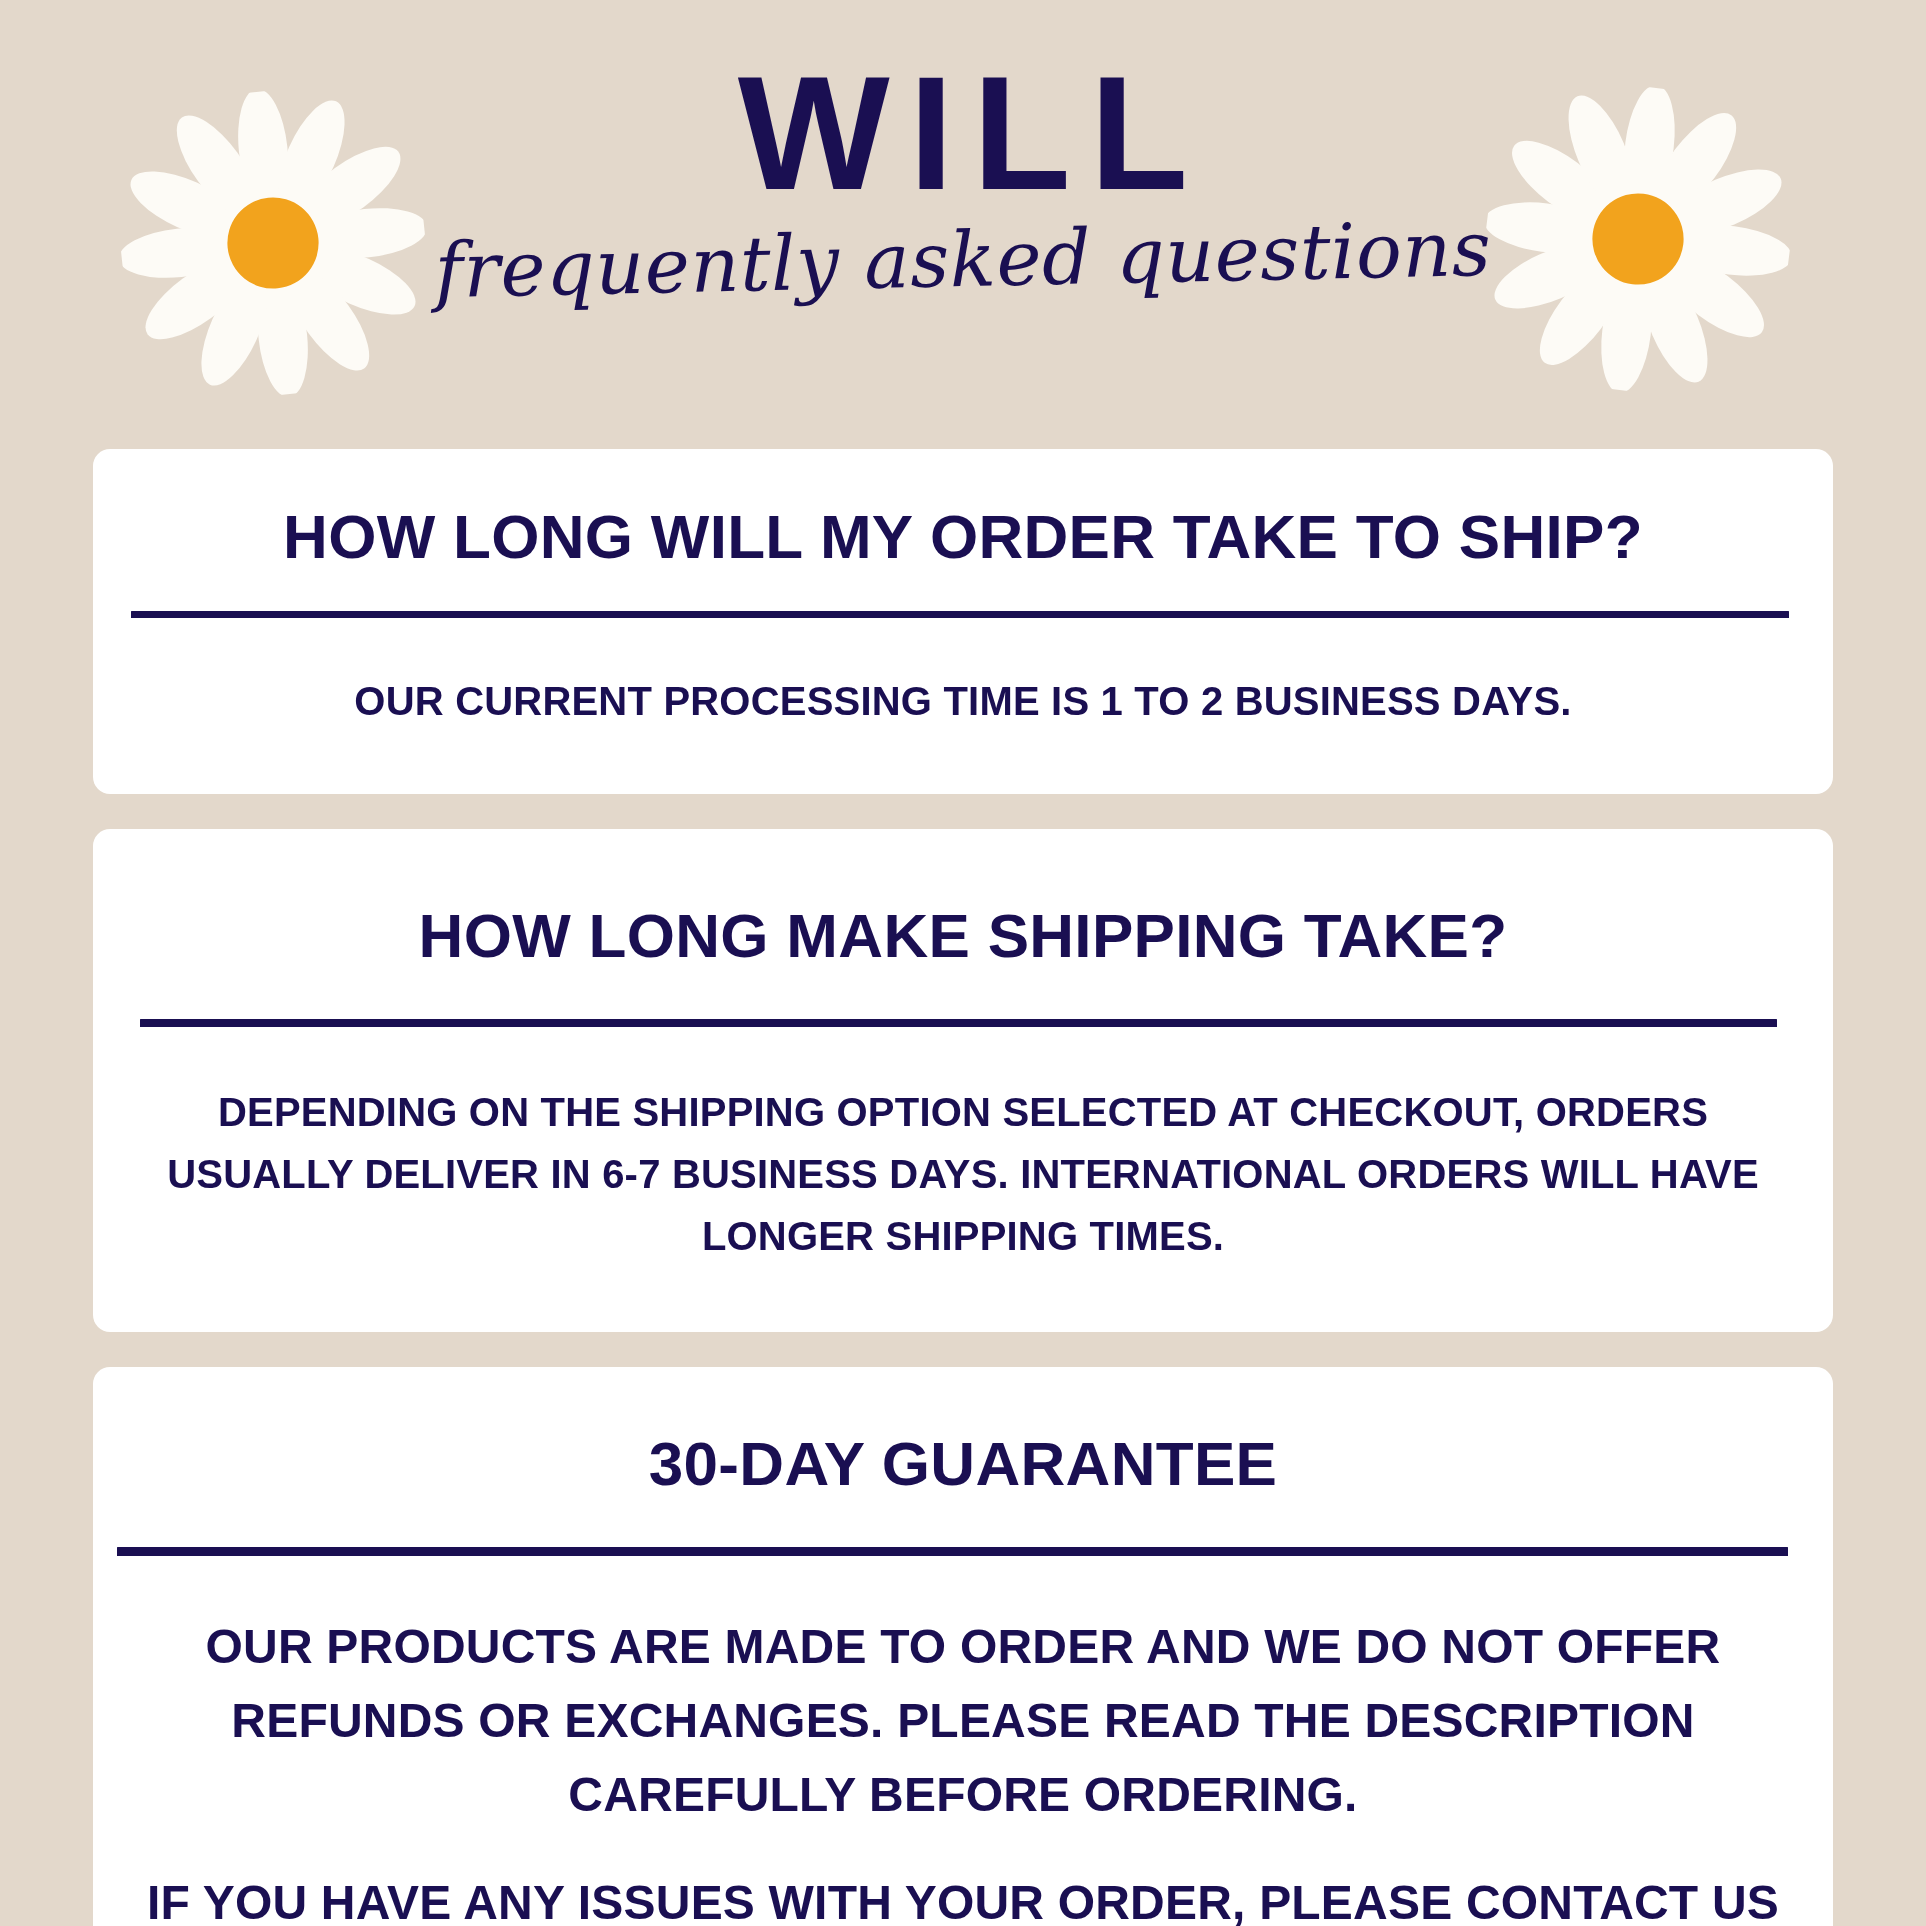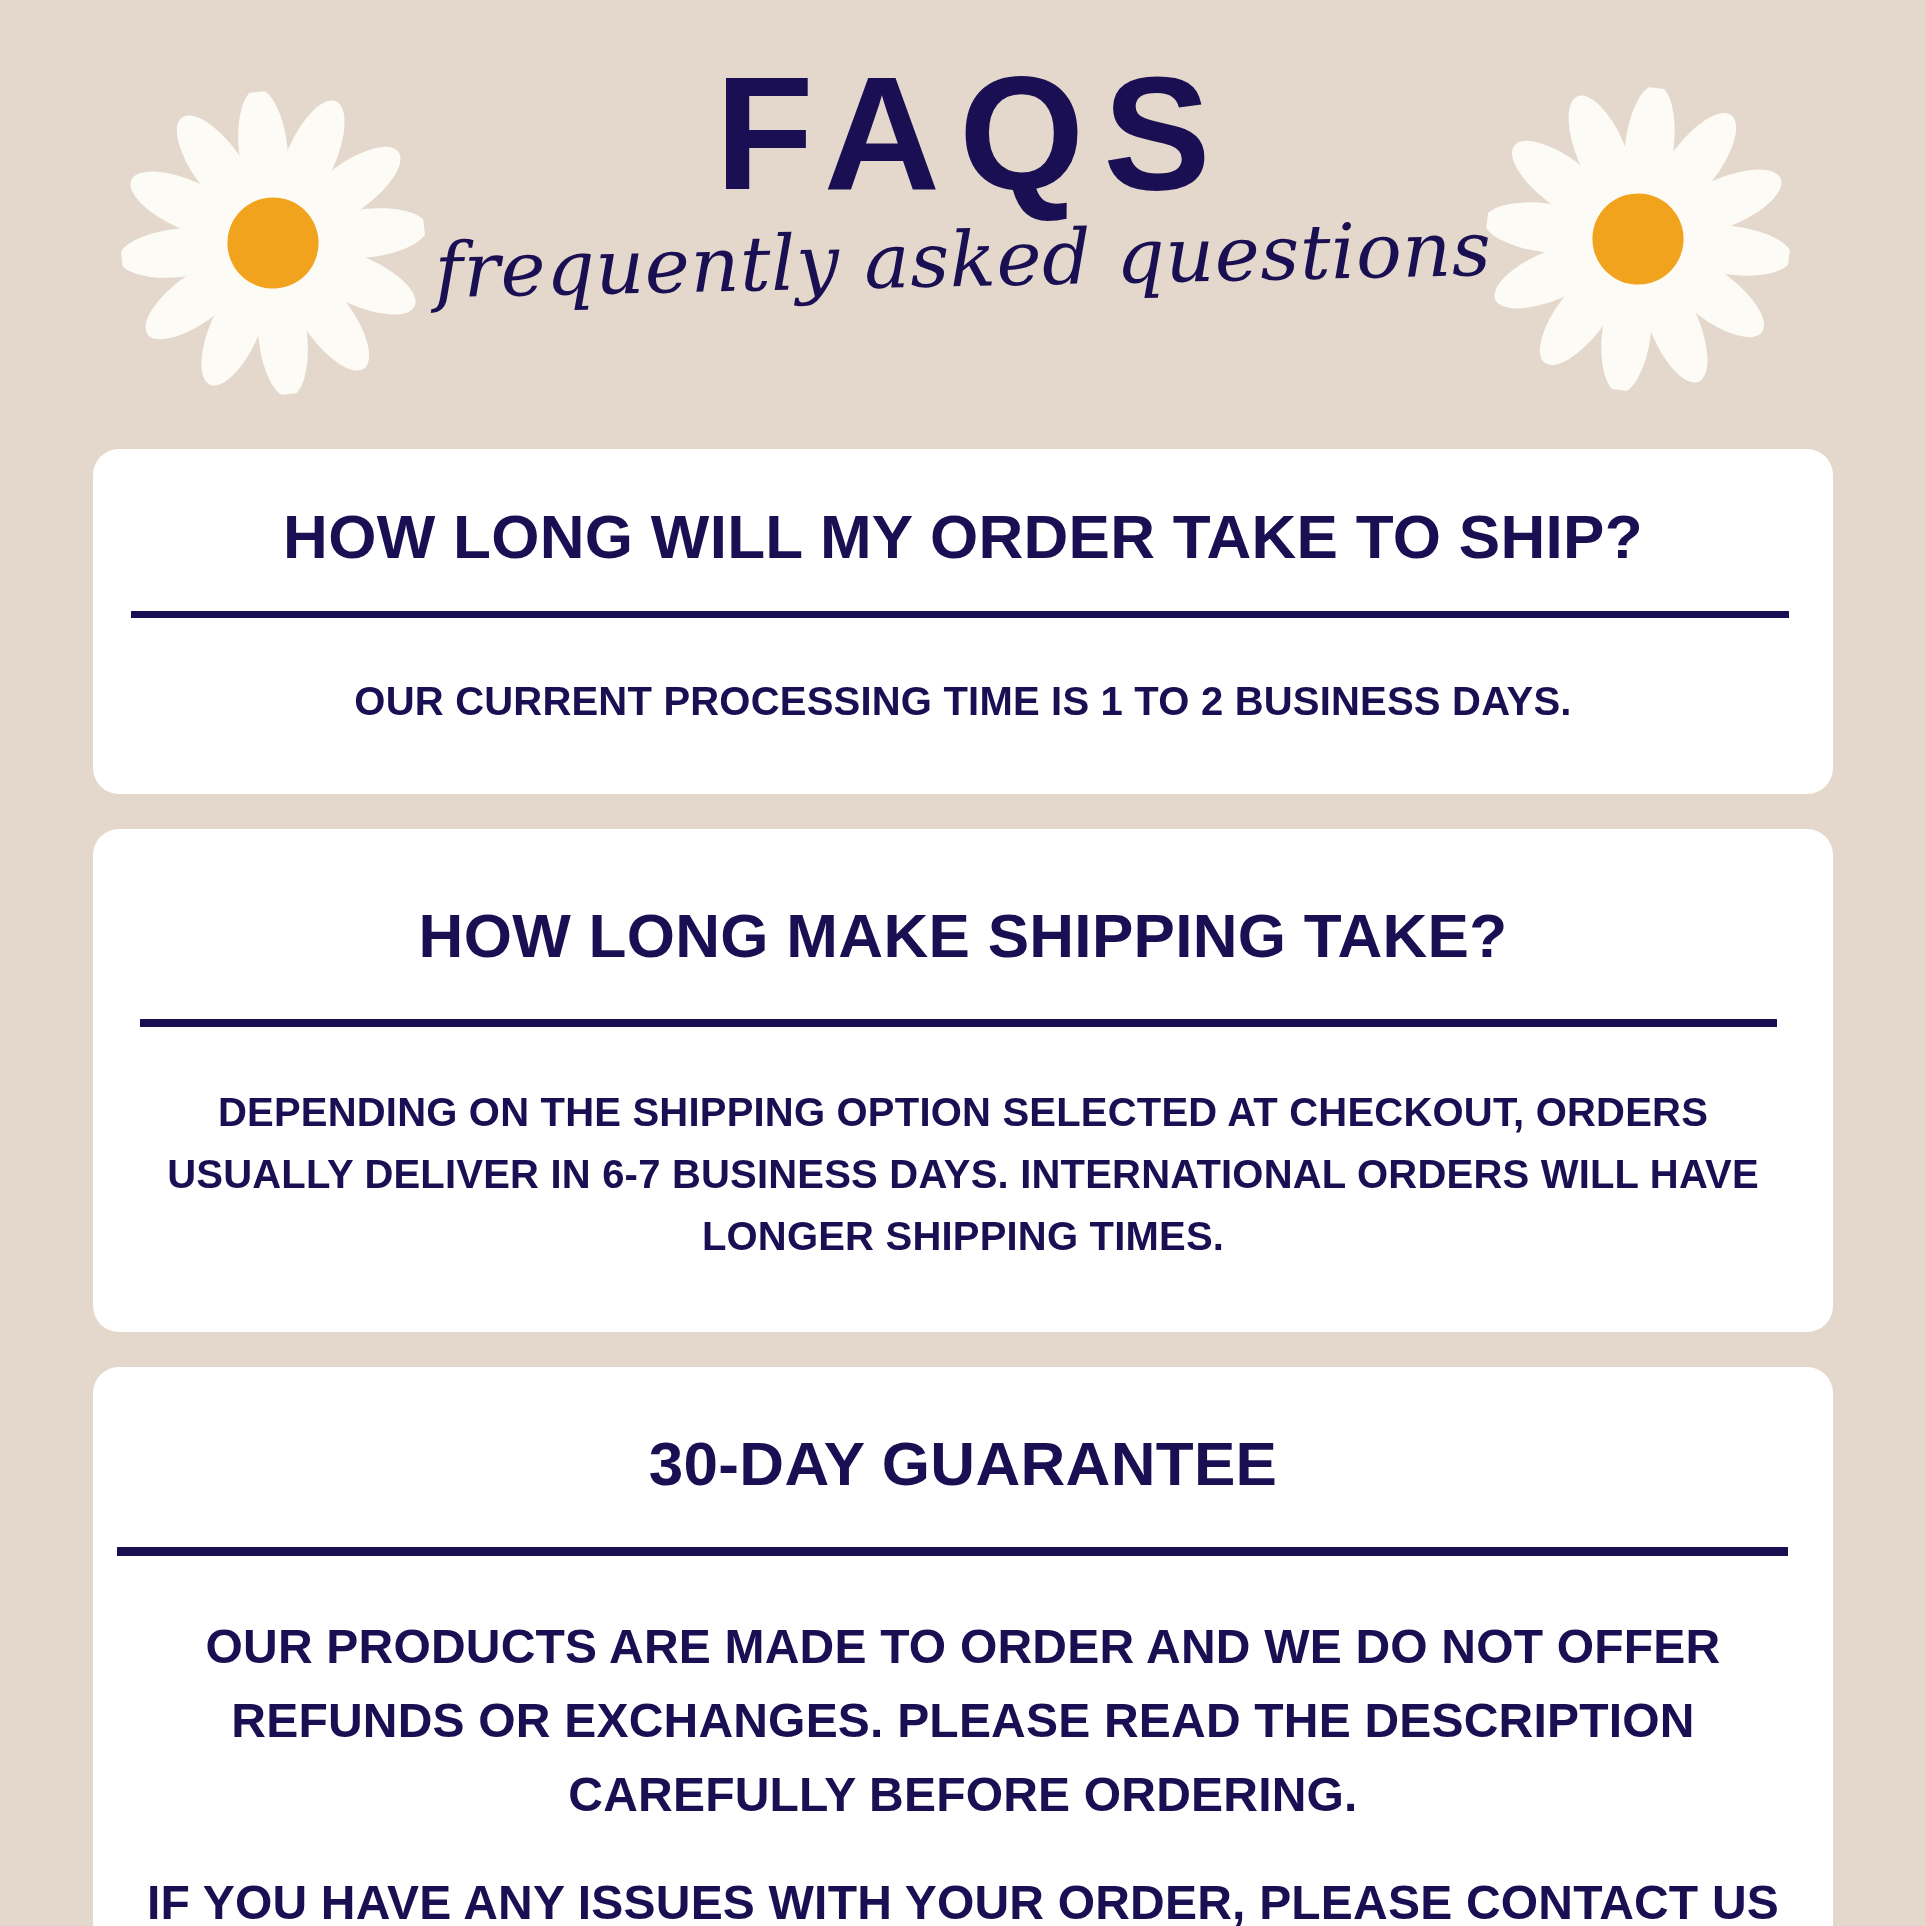--- a/index.html
+++ b/index.html
@@ -75,21 +75,21 @@
     left: 0;
     top: 449px;
     width: 1926px;
   }
 
   .card {
     position: relative;
     margin: 0 auto 35px auto;
     width: 1740px;
     background: #ffffff;
-    border-radius: 26px;
+    border-radius: 17px;
     box-sizing: border-box;
     padding: 0 39px;
   }
   .card:last-child { margin-bottom: 0; }
 
   .card-q {
     margin: 0;
     font-family: "Liberation Sans", sans-serif;
     font-weight: bold;
     font-size: 62px;
@@ -222,21 +222,21 @@
             </g>
           <g transform="rotate(330)">
               <ellipse cx="0" cy="-62" rx="16" ry="40"></ellipse>
             </g>
         </g>
       </g>
       <circle cx="100" cy="100" r="30" fill="#f2a31d"></circle>
     </svg>
 
     <div class="title-block">
-      <h1 class="faq-title">FAQS</h1>
+      <h1 class="faq-title">WILL</h1>
       <div class="faq-subtitle">frequently asked questions</div>
     </div>
   </div>
 
   <div class="cards">
 
     <div class="card card-1">
       <div class="card-q">HOW LONG WILL MY ORDER TAKE TO SHIP?</div>
       <div class="card-rule"></div>
       <div class="card-a">OUR CURRENT PROCESSING TIME IS 1 TO 2 BUSINESS DAYS.</div>

